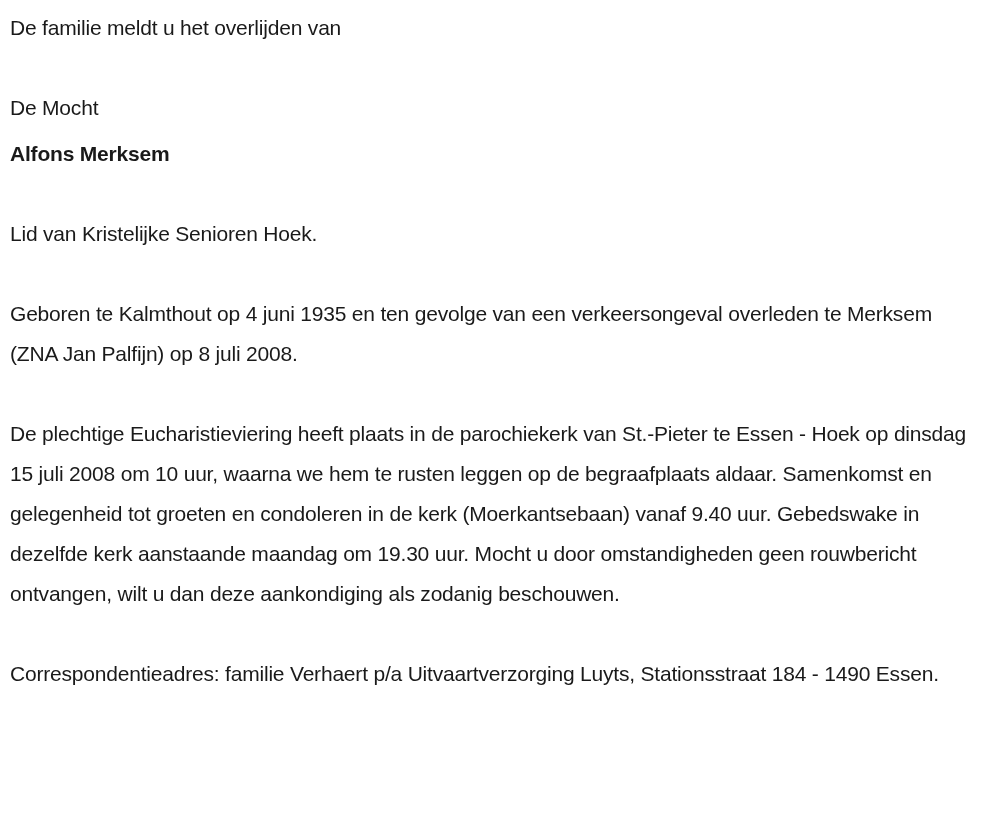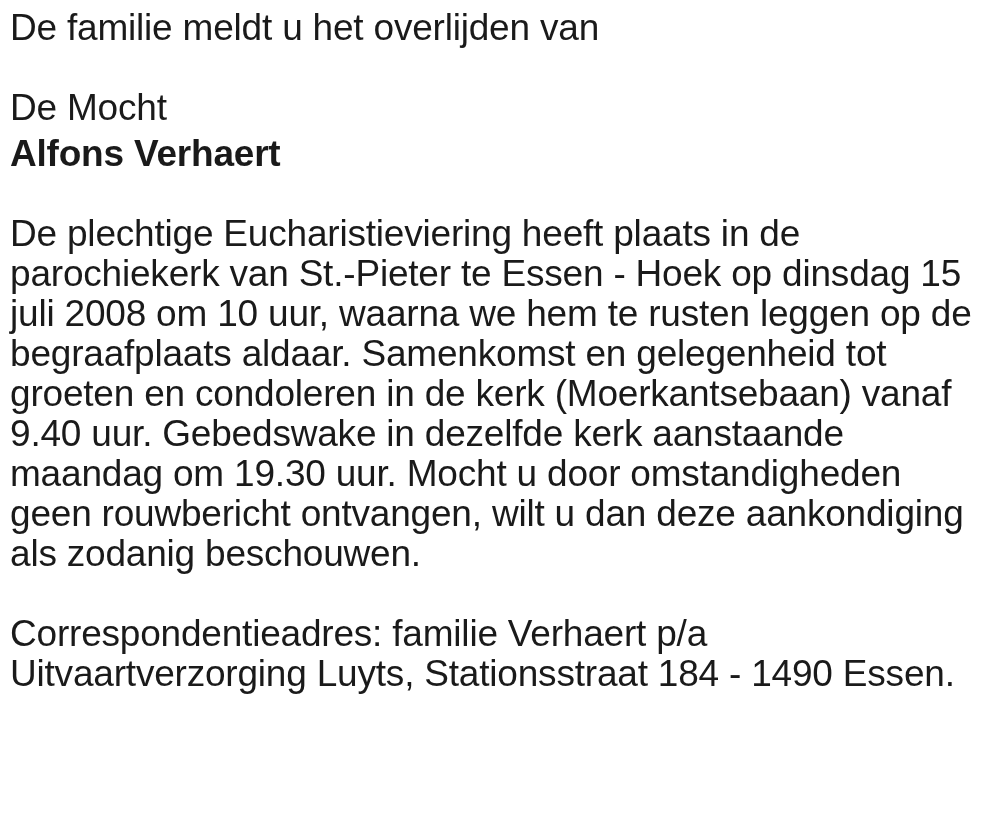--- a/index.html
+++ b/index.html
@@ -15,40 +15,42 @@
     color: #1a1a1a;
   }
   .page {
     box-sizing: border-box;
     width: 100%;
     height: 100%;
     padding: 8px 12px 0 10px;
   }
   .page p {
     margin: 0 10px 40px 0;
-    font-size: 37px;
+    font-size: 21px;
     line-height: 40px;
     font-weight: 400;
     letter-spacing: -0.2px;
   }
   .page p.tight {
     margin-bottom: 6px;
   }
   .page p.name {
     font-weight: 700;
   }
 </style>
 </head>
 <body>
 
 <div class="page">
   <p>De familie meldt u het overlijden van</p>
 
   <p class="tight">De Mocht</p>
 
-  <p class="name">Alfons Verhaert</p>
+  <p class="name">Alfons Merksem</p>
 
+  <p>Lid van Kristelijke Senioren Hoek.</p>
 
+  <p>Geboren te Kalmthout op 4 juni 1935 en ten gevolge van een verkeersongeval overleden te Merksem (ZNA Jan Palfijn) op 8 juli 2008.</p>
 
   <p>De plechtige Eucharistieviering heeft plaats in de parochiekerk van St.-Pieter te Essen - Hoek op dinsdag 15 juli 2008 om 10 uur, waarna we hem te rusten leggen op de begraafplaats aldaar. Samenkomst en gelegenheid tot groeten en condoleren in de kerk (Moerkantsebaan) vanaf 9.40 uur. Gebedswake in dezelfde kerk aanstaande maandag om 19.30 uur. Mocht u door omstandigheden geen rouwbericht ontvangen, wilt u dan deze aankondiging als zodanig beschouwen.</p>
 
   <p>Correspondentieadres: familie Verhaert p/a Uitvaartverzorging Luyts, Stationsstraat 184 - 1490 Essen.</p>
 </div>
 
 </body></html>

